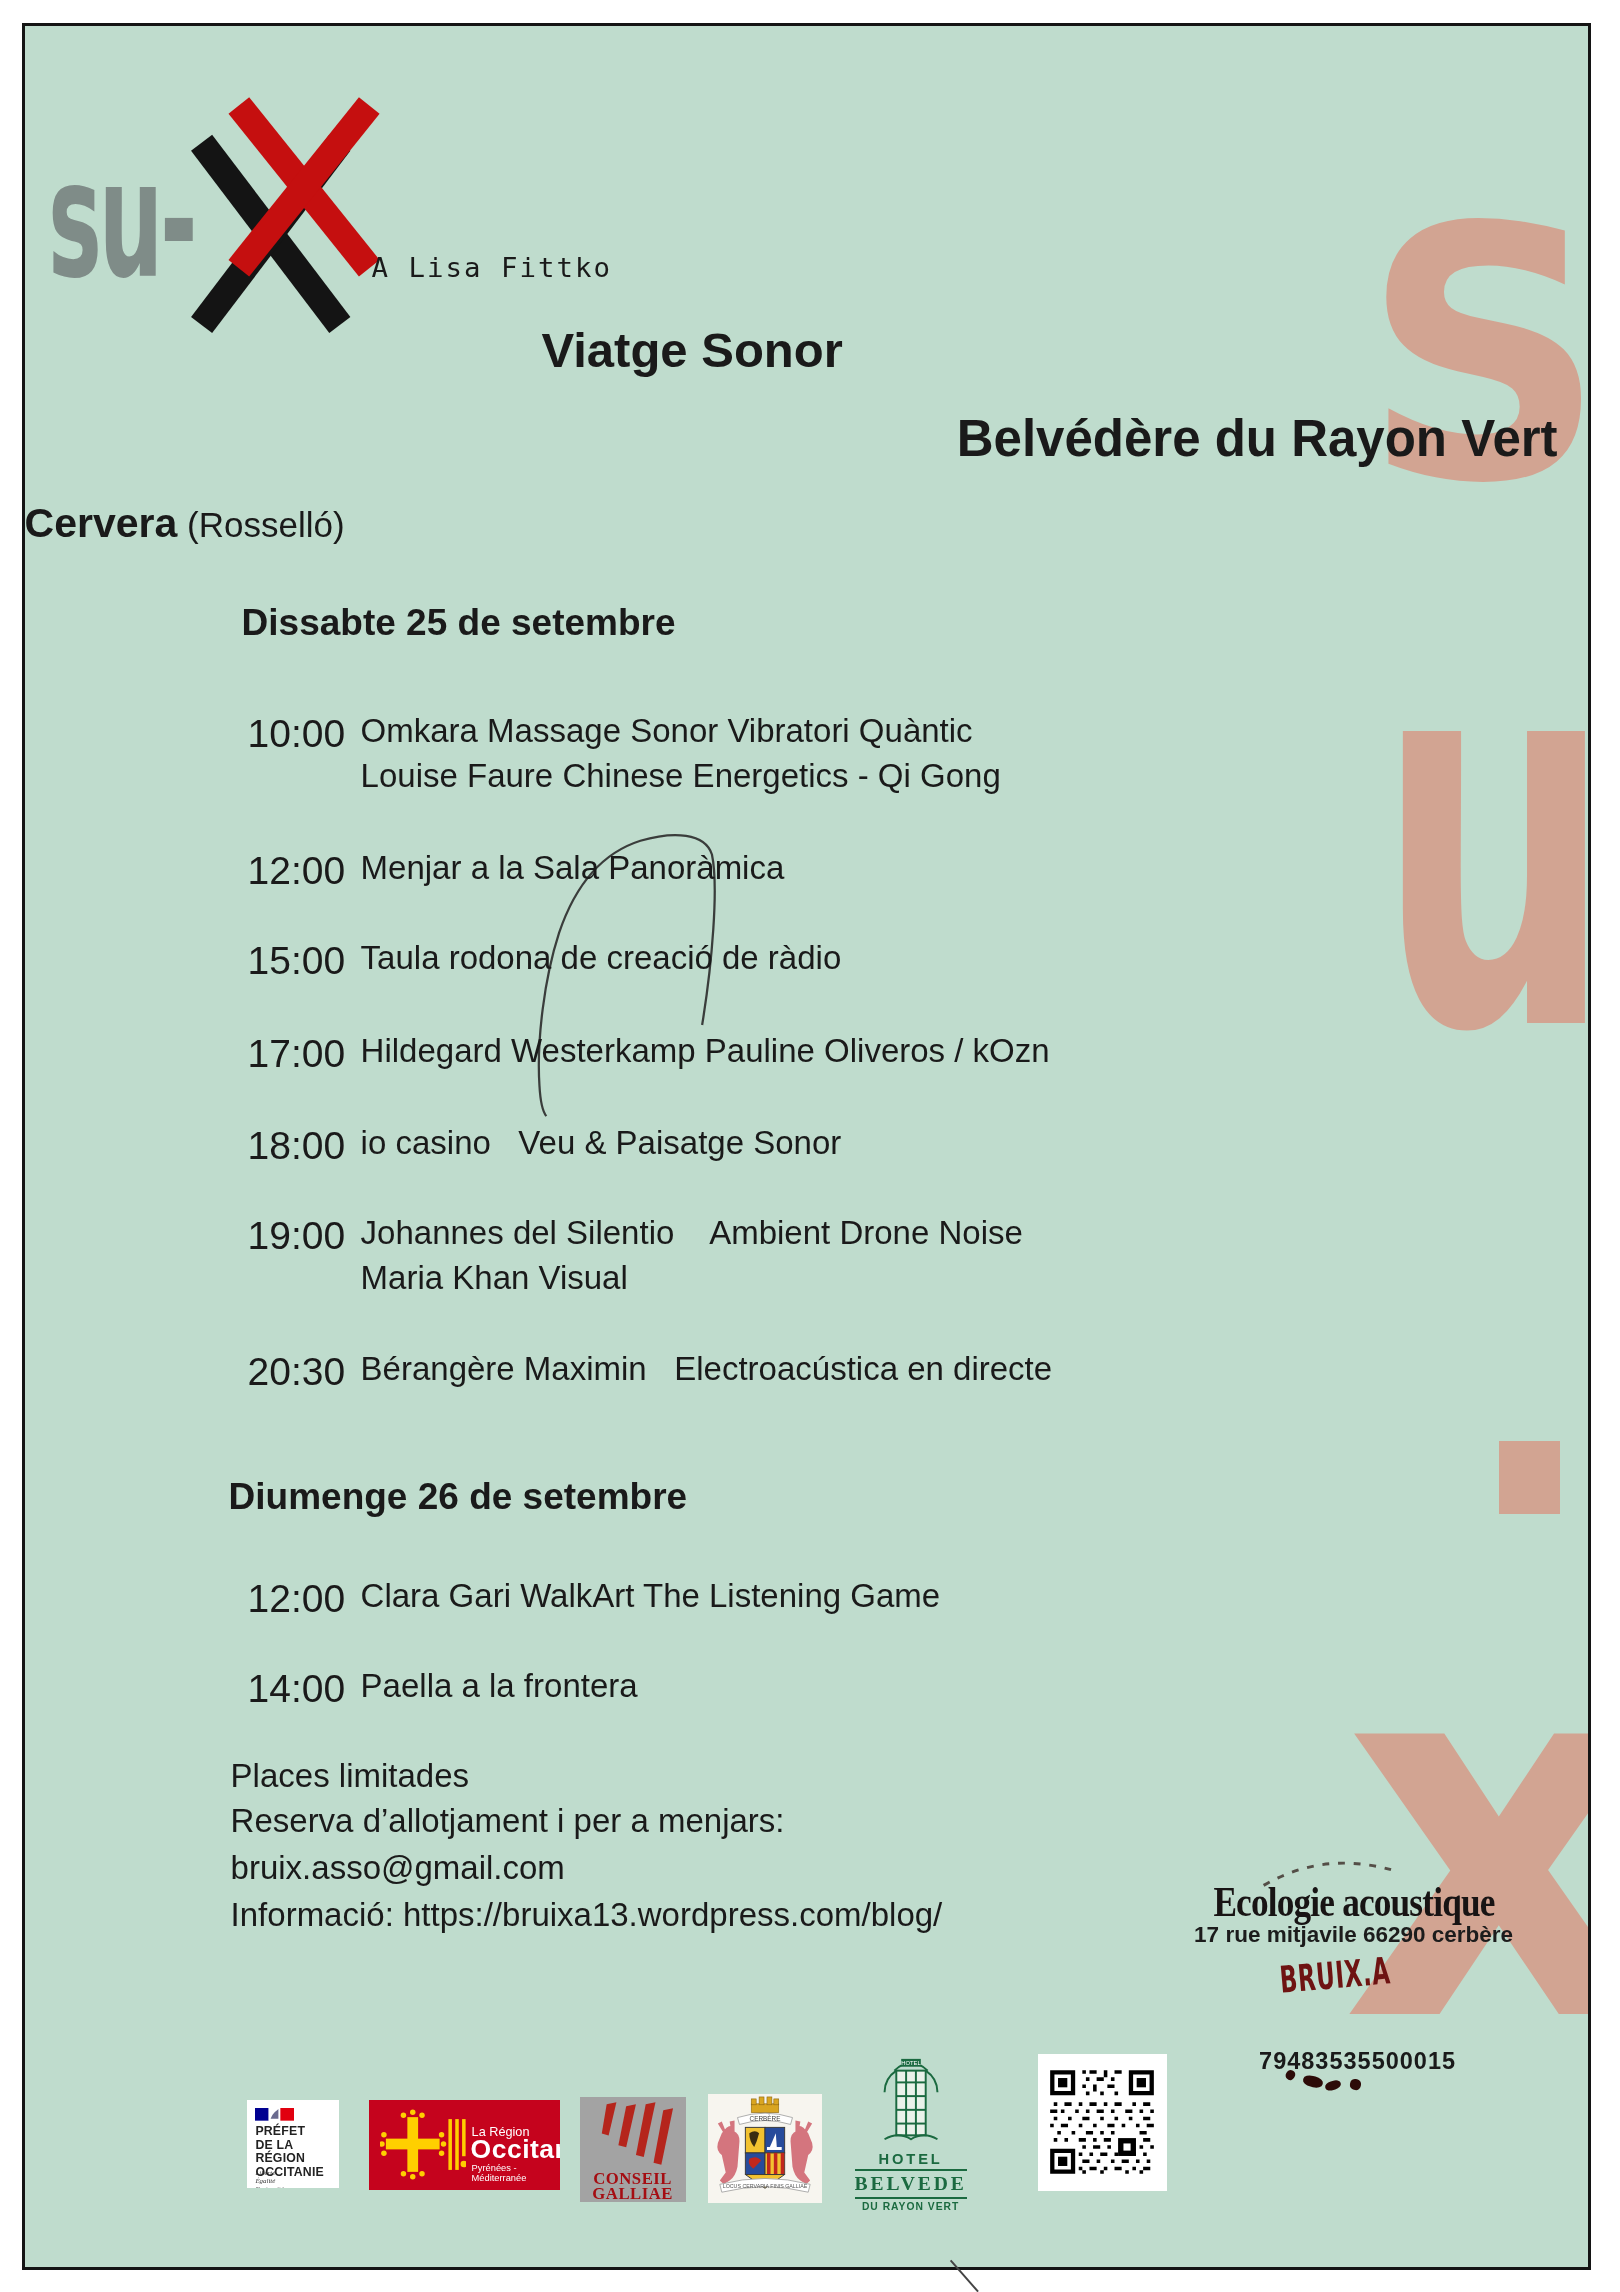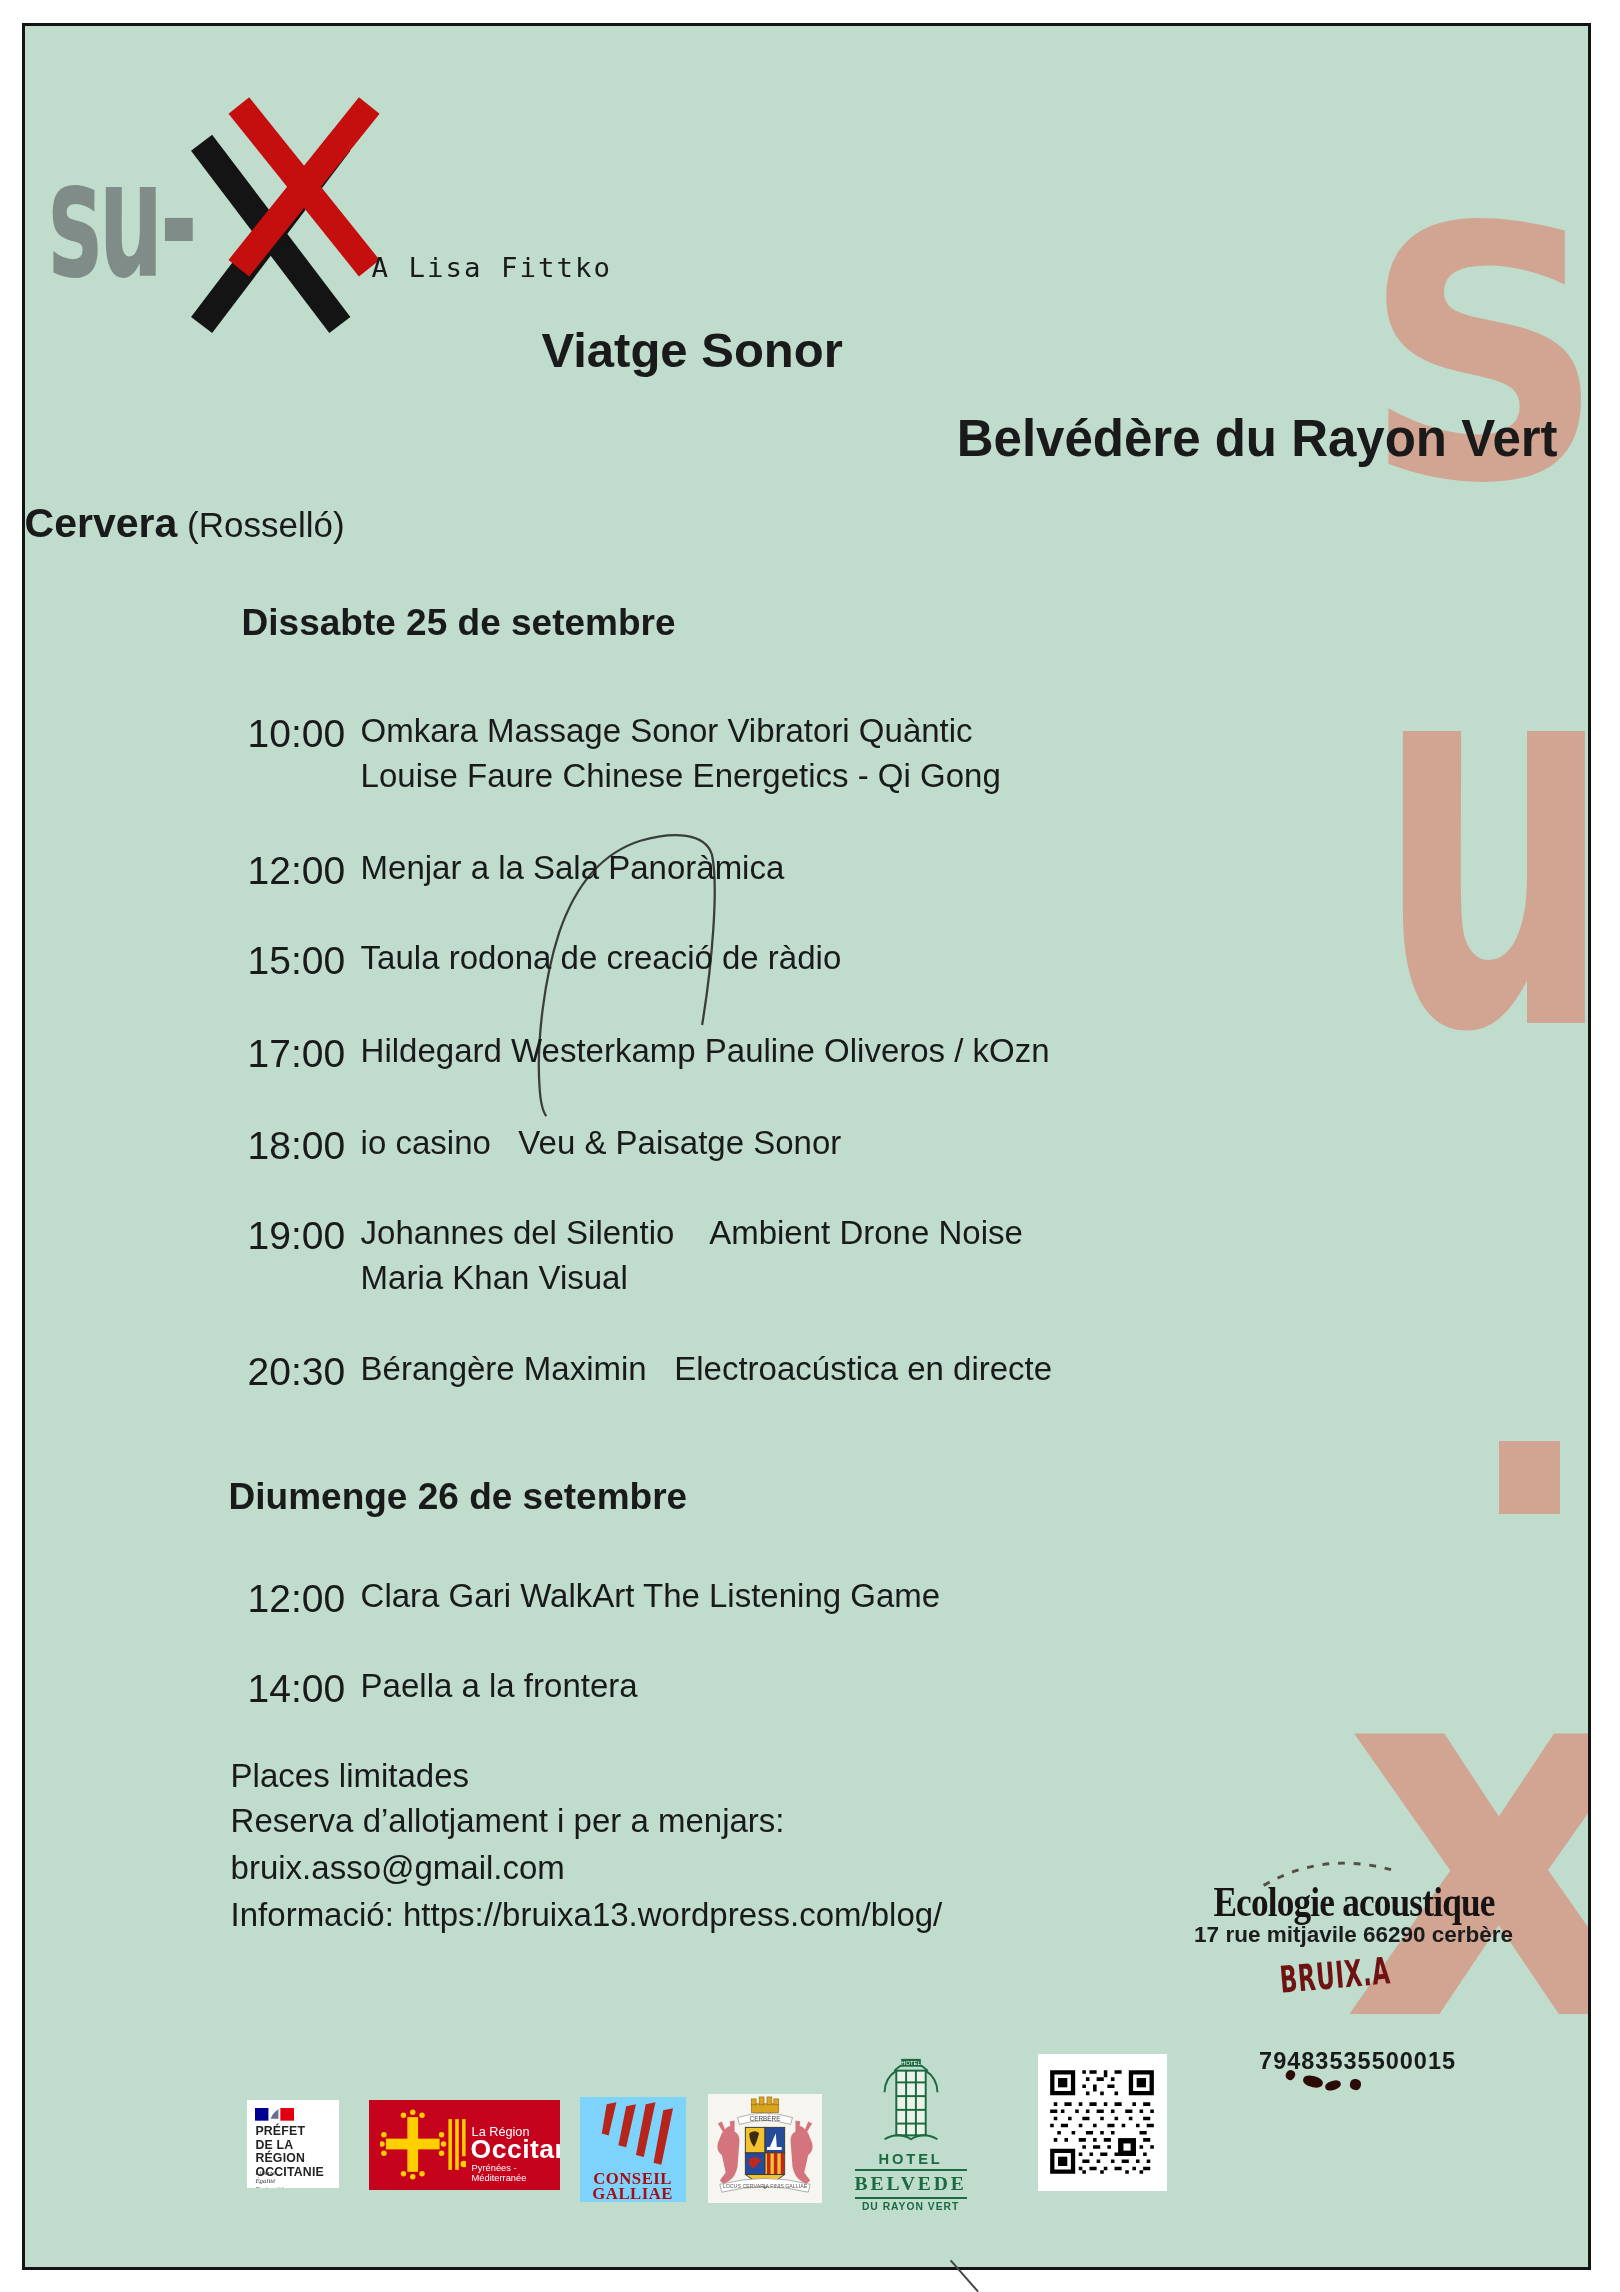--- a/index.html
+++ b/index.html
@@ -29,21 +29,21 @@
          transform:rotate(-5deg) scaleX(0.62);transform-origin:left top;font-family:"DejaVu Sans", sans-serif;}
   .speck{position:absolute;background:#2d0b08;border-radius:45%;}
   .logobox{position:absolute;overflow:hidden;}
   .prefet{background:#ffffff;}
   .prefet .pl{font-weight:bold;font-size:12.3px;line-height:13.7px;color:#222;letter-spacing:0.2px;}
   .prefet .motto{font-family:"Liberation Serif", serif;font-style:italic;font-size:6.9px;line-height:8.3px;color:#333;}
   .occitanie{background:#c5031d;}
   .occ-small{color:#fff;font-size:12.7px;}
   .occ-big{color:#fff;font-size:26.5px;font-weight:bold;letter-spacing:0.5px;line-height:25.5px;}
   .occ-sub{color:#fff;font-size:9.3px;}
-  .conseil{background:#7dd3fc;text-align:center;}
+  .conseil{background:#a3a3a3;text-align:center;}
   .conseil .c1{font-family:"Liberation Serif", serif;font-weight:bold;font-size:16.7px;line-height:15.7px;color:#a50d12;letter-spacing:0.5px;}
   .hotel{text-align:center;color:#1b6a40;}
   .hotel .h1{font-size:14.7px;letter-spacing:2.9px;font-weight:bold;}
   .hotel .h2{font-size:19.6px;letter-spacing:2.9px;font-weight:bold;font-family:"Liberation Serif", serif;}
   .hotel .h3{font-size:10.3px;letter-spacing:1px;font-weight:bold;}
   .hrule{height:2px;background:#1b6a40;margin:2px 0;}
   .qrbox{background:#ffffff;}
   svg{display:block;}
 </style>
 </head>

